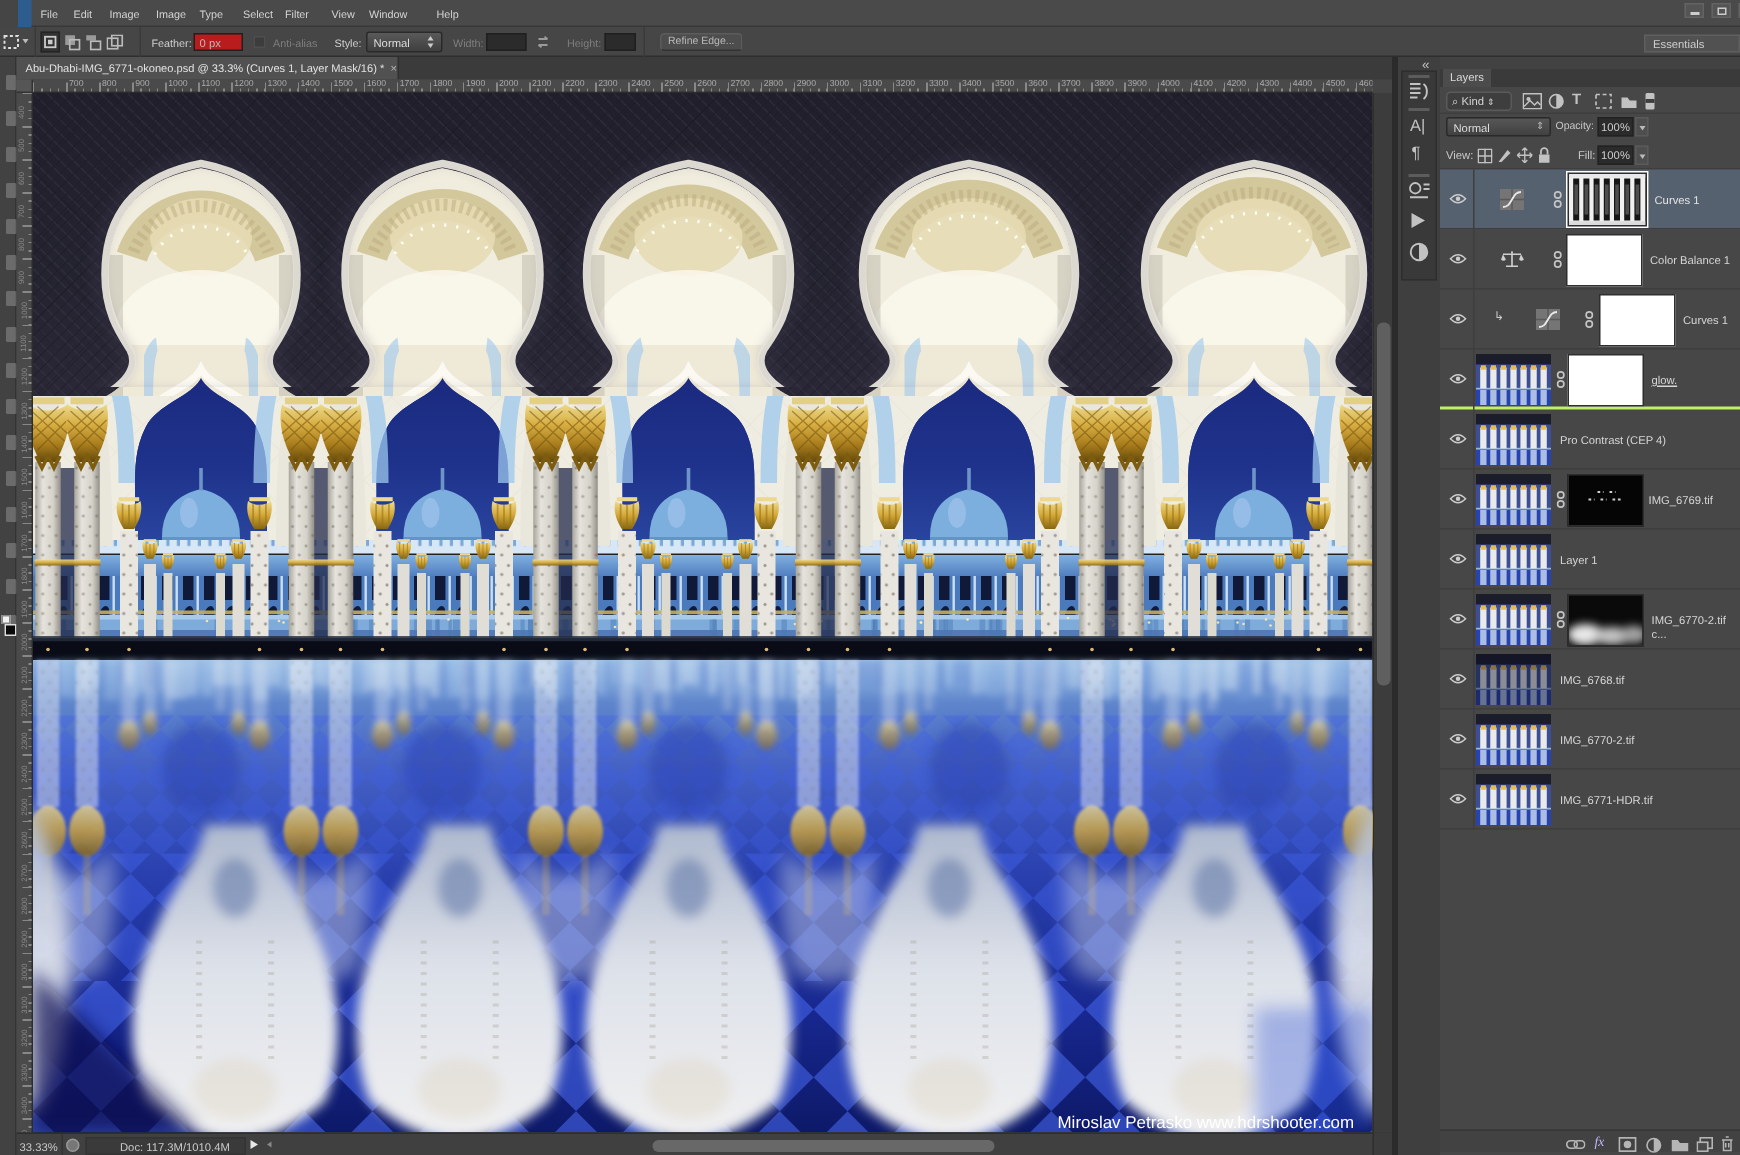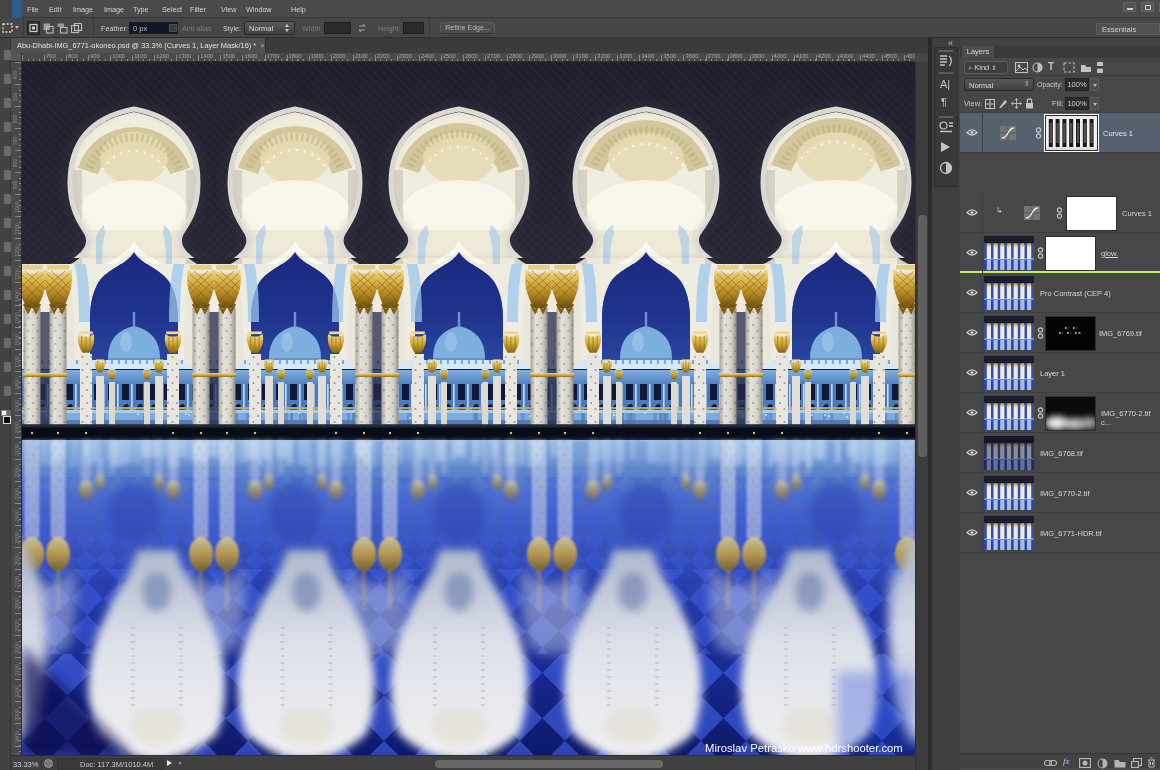--- a/index.html
+++ b/index.html
@@ -42,21 +42,21 @@
  <div class="abs" style="left:57px;top:5px"><svg width="11" height="11">
         <rect x="0.5" y="0.5" width="6.5" height="3.5" fill="#9a9a9a"></rect>
         <rect x="3.5" y="4.5" width="6.5" height="5.5" fill="none" stroke="#bbb" stroke-width="1.1"></rect>
       </svg></div>
  <div class="abs" style="left:71px;top:5px"><svg width="12" height="11">
         <rect x="0.5" y="2.5" width="7" height="7" fill="none" stroke="#bbb" stroke-width="1.1"></rect>
         <rect x="3.5" y="0.5" width="7" height="7" fill="none" stroke="#bbb" stroke-width="1.1"></rect>
       </svg></div>
  <div class="abs" style="left:93px;top:0;width:1px;height:20px;background:#3a3a3a"></div>
  <span class="abs" style="left:101px;top:6px;color:#d0d0d0">Feather:</span>
- <div class="abs" style="left:129px;top:4px;width:49px;height:12px;background:#0f172a;border:1px solid #1f1f1f;color:#bbb;padding:1px 3px;font-size:7.5px">0 px</div>
+ <div class="abs" style="left:129px;top:4px;width:33px;height:12px;background:#b91c1c;border:1px solid #1f1f1f;color:#bbb;padding:1px 3px;font-size:7.5px">0 px</div>
  <svg class="abs" style="left:169px;top:6px" width="8" height="8">
       <rect x="0.5" y="0.5" width="7" height="7" fill="#3c3c3c" stroke="#4e4e4e"></rect>
     </svg>
  <span class="abs" style="left:182px;top:6px;color:#7e7e7e">Anti-alias</span>
  <span class="abs" style="left:223px;top:6px;color:#d0d0d0">Style:</span>
  <div class="abs" style="left:244px;top:3px;width:51px;height:14px;background:linear-gradient(#5a5a5a,#3f3f3f);border:1px solid #2a2a2a;border-radius:2px;color:#ddd;padding:2px 4px;font-size:7.5px">Normal</div>
  <div class="abs" style="left:285px;top:6px;width:0;height:0;border-left:2.5px solid transparent;border-right:2.5px solid transparent;border-bottom:3px solid #ccc"></div>
     <div class="abs" style="left:285px;top:11px;width:0;height:0;border-left:2.5px solid transparent;border-right:2.5px solid transparent;border-top:3px solid #ccc"></div>
  <span class="abs" style="left:302px;top:6px;color:#7e7e7e">Width:</span>
  <div class="abs" style="left:324px;top:4px;width:27px;height:12px;background:#2b2b2b;border:1px solid #1f1f1f"></div>
@@ -1384,20 +1384,37 @@
             <rect x="36.8" y="3" width="4" height="28" fill="#161616"></rect>
             <rect x="37.6" y="7" width="2.4" height="20" fill="#4e4e4e"></rect>
             <rect x="43.599999999999994" y="3" width="4" height="28" fill="#161616"></rect>
             <rect x="44.4" y="7" width="2.4" height="20" fill="#4e4e4e"></rect>
             <rect width="51" height="2.5" fill="#e8e8e8"></rect>
             <rect y="31.5" width="51" height="2.5" fill="#dcdcdc"></rect>
           </svg>
         </div>
         <span class="abs" style="left:143px;top:16px;color:#e4e4e4">Curves 1</span>
       </div>
+<div class="abs" style="left:0;top:40px;width:200px;height:40px;border-bottom:1px solid #3e3e3e">
+        <div class="abs" style="left:6px;top:15px"><svg width="12" height="9" viewBox="0 0 12 9">
+            <path d="M1 4.5 Q6 -0.8 11 4.5 Q6 9.8 1 4.5 Z" fill="none" stroke="#cccccc" stroke-width="1.1"></path>
+            <circle cx="6" cy="4.5" r="1.5" fill="#cccccc"></circle>
+          </svg></div>
+        <div class="abs" style="left:22px;top:0;width:1px;height:40px;background:#3e3e3e"></div>
+        <div class="abs" style="left:40px;top:13px"><svg width="16" height="14">
+            <path d="M8 1.5 V11.5 M4 11.5 H12 M2 3.5 H14" stroke="#cfcfcf" stroke-width="1.1" fill="none"></path>
+            <path d="M2 3.5 L0.7 7 A1.9 1.9 0 0 0 3.9 7 Z M14 3.5 L12.7 7 A1.9 1.9 0 0 0 15.9 7 Z" fill="#cfcfcf"></path>
+          </svg></div>
+        <div class="abs" style="left:75px;top:14px"><svg width="7" height="12">
+            <circle cx="3.5" cy="3" r="2.1" fill="none" stroke="#c4c4c4" stroke-width="1.1"></circle>
+            <circle cx="3.5" cy="9" r="2.1" fill="none" stroke="#c4c4c4" stroke-width="1.1"></circle>
+          </svg></div>
+        <div class="abs" style="left:84px;top:3px;width:51px;height:35px;background:#fff;border:1px solid #2e2e2e"></div>
+        <span class="abs" style="left:140px;top:16px">Color Balance 1</span>
+      </div>
 <div class="abs" style="left:0;top:80px;width:200px;height:40px;border-bottom:1px solid #3e3e3e">
         <div class="abs" style="left:6px;top:15px"><svg width="12" height="9" viewBox="0 0 12 9">
             <path d="M1 4.5 Q6 -0.8 11 4.5 Q6 9.8 1 4.5 Z" fill="none" stroke="#cccccc" stroke-width="1.1"></path>
             <circle cx="6" cy="4.5" r="1.5" fill="#cccccc"></circle>
           </svg></div>
         <div class="abs" style="left:22px;top:0;width:1px;height:40px;background:#3e3e3e"></div>
         <div class="abs" style="left:36px;top:13px;color:#ccc;font-size:8px">↳</div>
         <div class="abs" style="left:64px;top:13px"><svg width="16" height="14">
             <rect width="16" height="14" fill="#757575"></rect>
             <path d="M0 7 H16 M8 0 V14" stroke="#5a5a5a"></path>

